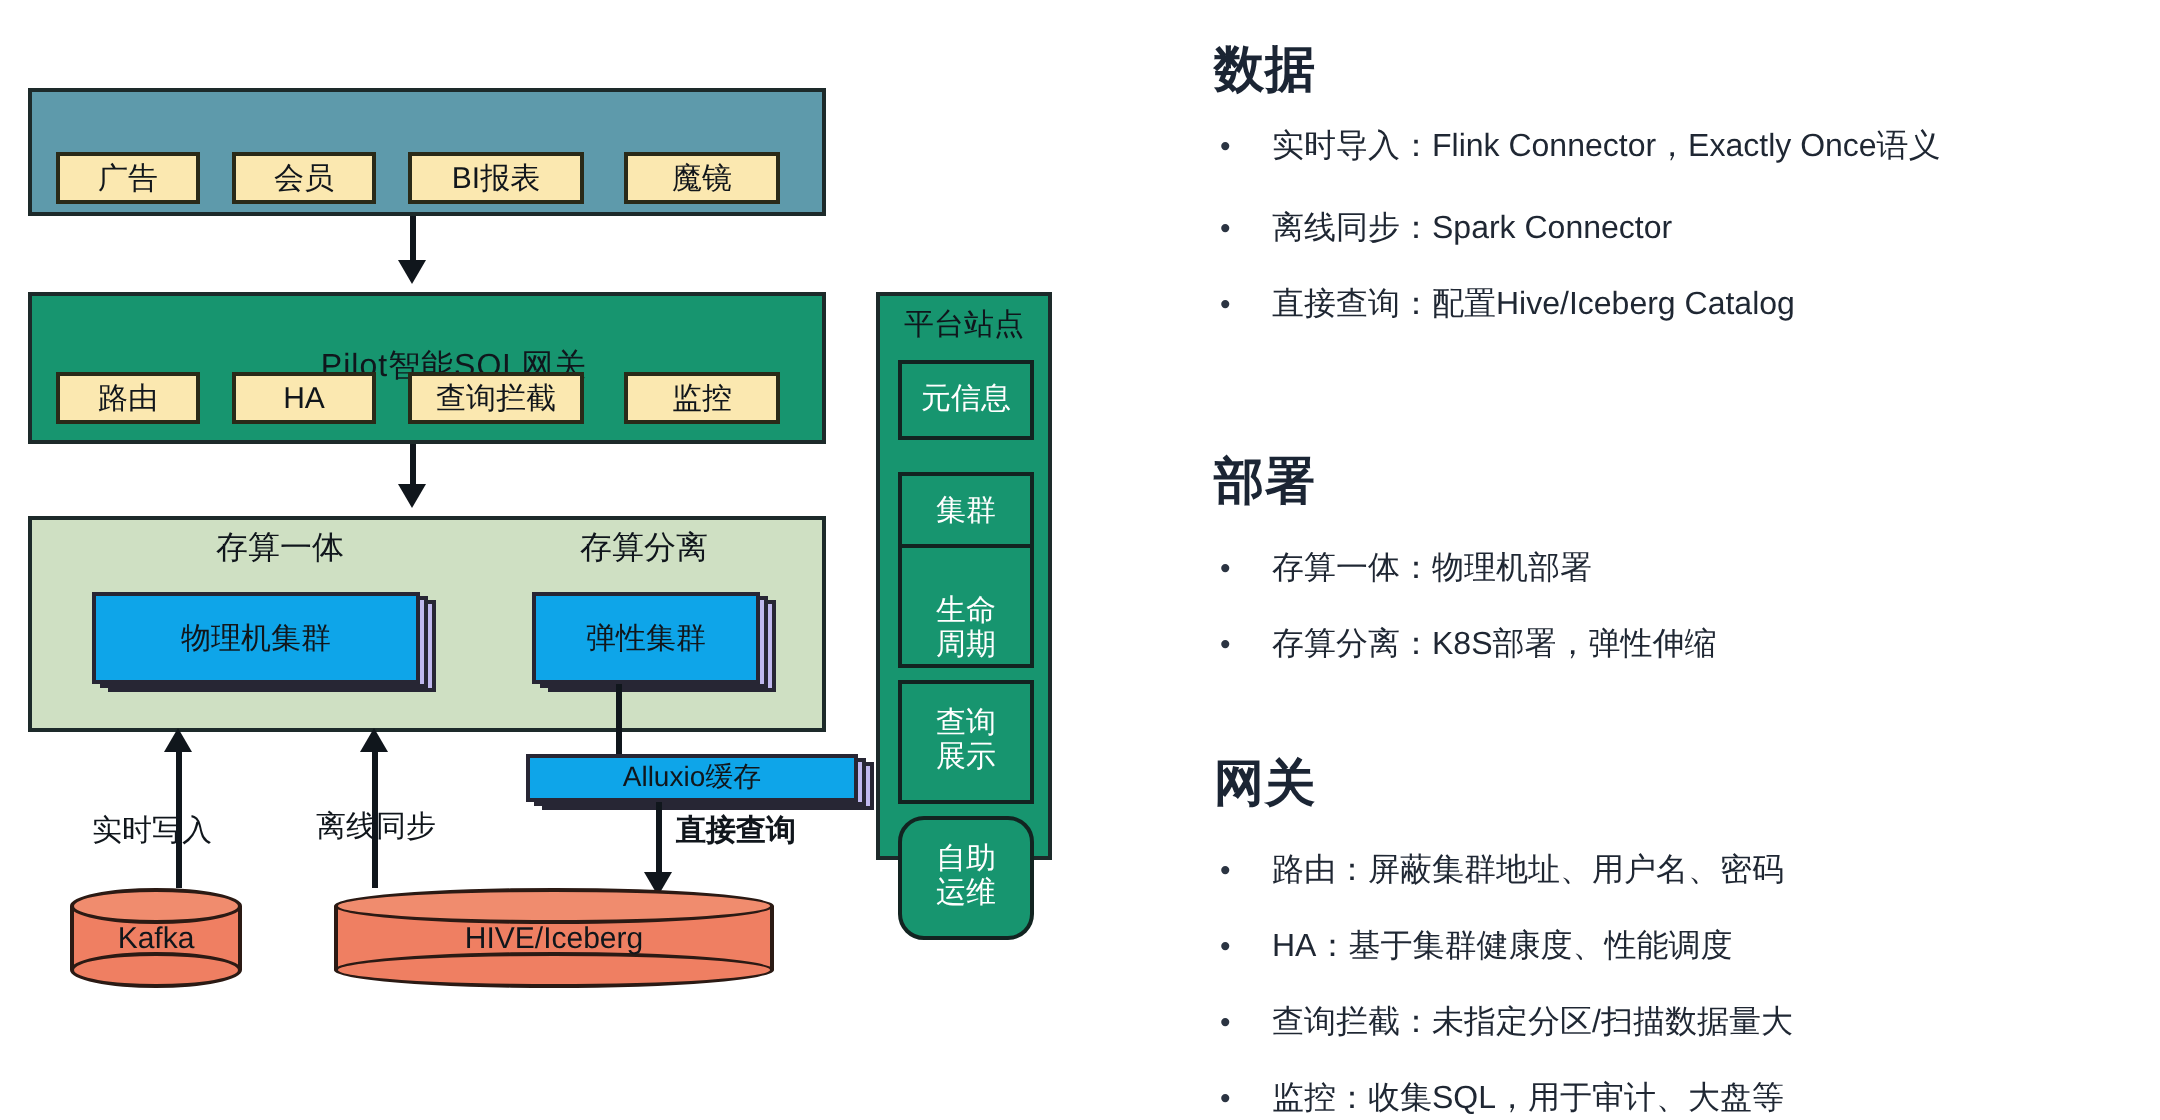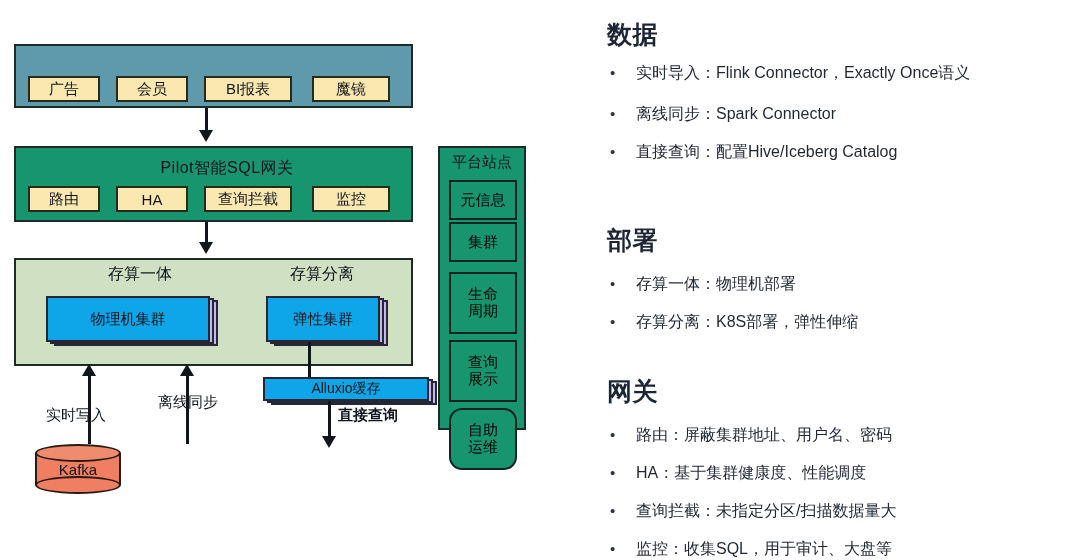--- a/index.html
+++ b/index.html
@@ -123,21 +123,21 @@
     background:#17956f;border:2px solid #1d2a2a;box-sizing:border-box;
   }
   #platform-title{
     position:absolute;left:0;right:0;top:5px;text-align:center;
     font-size:15px;color:#10161c;white-space:nowrap;
   }
   .pchip{
     position:absolute;left:9px;width:68px;
     background:#17956f;border:2px solid #122421;box-sizing:border-box;
     display:flex;flex-direction:column;align-items:center;justify-content:center;
-    font-size:15px;color:#000000;line-height:1.12;white-space:nowrap;
+    font-size:15px;color:#ffffff;line-height:1.12;white-space:nowrap;
   }
 
   
   .notes{position:absolute;left:600px;top:0;width:480px;height:560px;}
   .note-h{
     position:absolute;left:7px;
     font-size:25px;font-weight:bold;color:#1b2534;
     letter-spacing:.5px;white-space:nowrap;
   }
   .note-li{
@@ -161,21 +161,21 @@
       <div class="chip" style="left:12px;top:30px;width:72px;height:26px;">广告</div>
       <div class="chip" style="left:100px;top:30px;width:72px;height:26px;">会员</div>
       <div class="chip" style="left:188px;top:30px;width:88px;height:26px;">BI报表</div>
       <div class="chip" style="left:296px;top:30px;width:78px;height:26px;">魔镜</div>
     </div>
 
     <div class="vline" style="left:205px;top:108px;height:26px;"></div>
     <div class="arrowhead ah-down" style="left:199px;top:130px;"></div>
 
     <div class="band" id="band-gateway">
-      <div class="band-title" style="top:10px;padding-left:27px;">Pilot智能SQL网关</div>
+      <div class="band-title" style="top:25px;padding-left:27px;">Pilot智能SQL网关</div>
       <div class="chip" style="left:12px;top:38px;width:72px;height:26px;">路由</div>
       <div class="chip" style="left:100px;top:38px;width:72px;height:26px;">HA</div>
       <div class="chip" style="left:188px;top:38px;width:88px;height:26px;">查询拦截</div>
       <div class="chip" style="left:296px;top:38px;width:78px;height:26px;">监控</div>
     </div>
 
     <div class="vline" style="left:205px;top:222px;height:24px;"></div>
     <div class="arrowhead ah-down" style="left:199px;top:242px;"></div>
 
     <div class="band" id="band-storage"></div>
@@ -206,43 +206,49 @@
     <div class="vline" style="left:88px;top:372px;height:72px;"></div>
     <div class="arrowhead ah-up" style="left:82px;top:364px;"></div>
 
     <div class="vline" style="left:186px;top:372px;height:72px;"></div>
     <div class="arrowhead ah-up" style="left:180px;top:364px;"></div>
 
     <div class="vline" style="left:328px;top:401px;height:38px;"></div>
     <div class="arrowhead ah-down" style="left:322px;top:436px;"></div>
 
     <div class="flowlabel" style="left:46px;top:406px;">实时写入</div>
-    <div class="flowlabel" style="left:158px;top:393px;">离线同步</div>
+    <div class="flowlabel" style="left:158px;top:404px;">离线同步</div>
     <div class="flowlabel" style="left:338px;top:406px;font-weight:bold;">直接查询</div>
 
     <div class="cyl" style="left:35px;top:444px;width:86px;height:50px;">
       <div class="body"></div>
       <div class="bot"></div>
       <div class="top"></div>
       <div class="lbl">Kafka</div>
     </div>
 
+    <div class="cyl" style="left:167px;top:444px;width:220px;height:50px;">
+      <div class="body"></div>
+      <div class="bot"></div>
+      <div class="top"></div>
+      <div class="lbl">HIVE/Iceberg</div>
+    </div>
 
     <div id="platform-panel">
       <div id="platform-title">平台站点</div>
 
       <div class="pchip" style="top:32px;height:40px;">
         <span>元信息</span>
       </div>
 
-      <div class="pchip" style="top:74px;height:40px;">
+      <div class="pchip" style="top:88px;height:40px;">
         <span>集群</span>
       </div>
 
-      <div class="pchip" style="top:124px;height:62px;">
+      <div class="pchip" style="top:124px;height:62px;justify-content:flex-end;">
         <span>生命</span>
         <span>周期</span>
       </div>
 
       <div class="pchip" style="top:192px;height:62px;">
         <span>查询</span>
         <span>展示</span>
       </div>
 
       <div class="pchip" style="top:260px;height:62px;border-radius:13px;">

